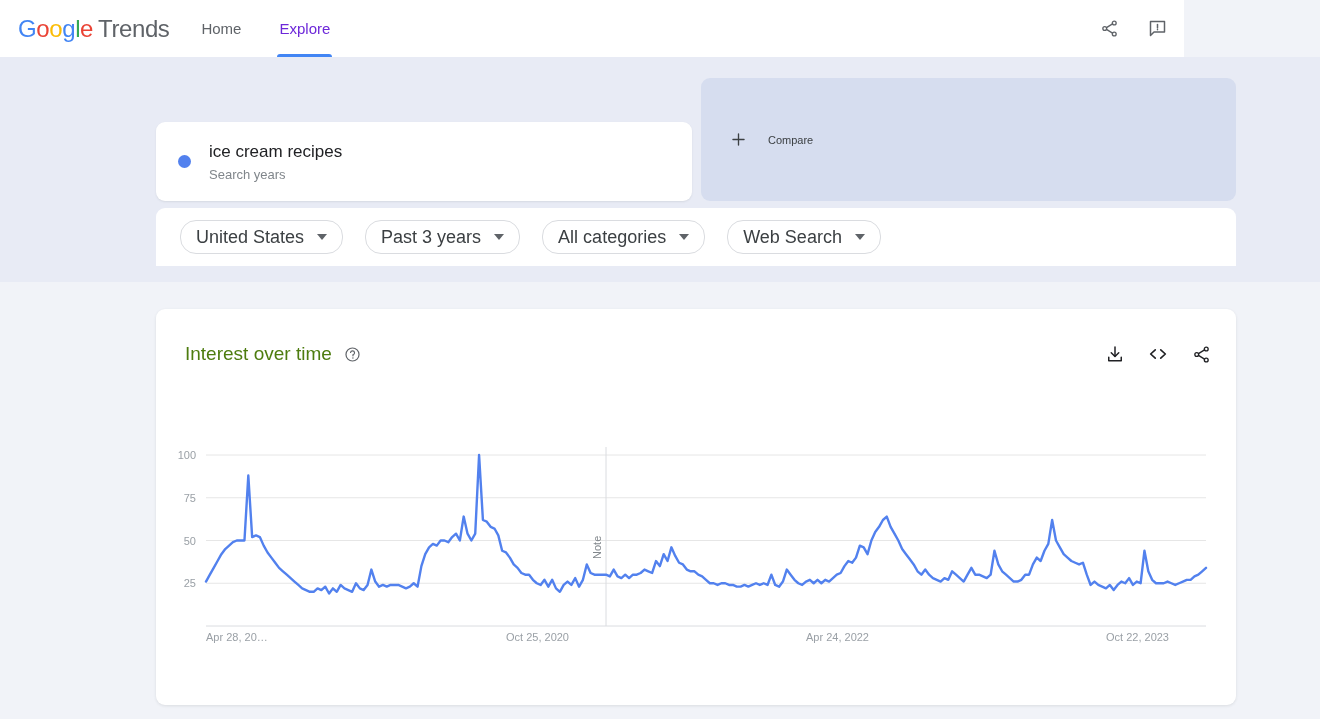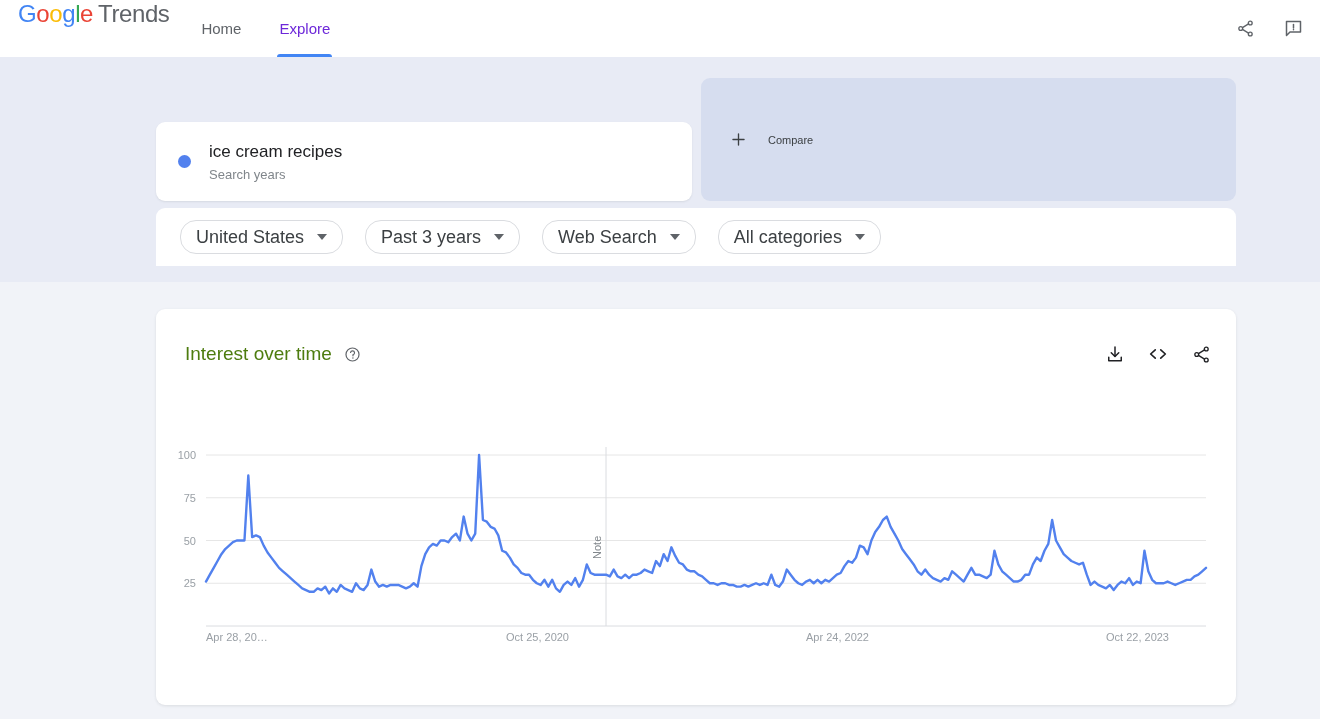--- a/index.html
+++ b/index.html
@@ -18,24 +18,25 @@
     position: relative;
     width: 1320px;
     height: 719px;
     background: #f1f3f8;
   }
 
   
   .header {
     position: absolute;
     top: 0; left: 0;
-    width: 1320px;
+    width: 1184px;
     height: 57px;
     background: #ffffff;
     display: flex;
+    align-items: center;
     box-sizing: border-box;
     z-index: 5;
   }
   .logo {
     margin-left: 18px;
     font-size: 24px;
     letter-spacing: -0.4px;
     white-space: nowrap;
     user-select: none;
   }
@@ -326,25 +327,25 @@
   <div class="filter-bar">
     <div class="chip">
       <span>United States</span>
       <span class="caret"></span>
     </div>
     <div class="chip">
       <span>Past 3 years</span>
       <span class="caret"></span>
     </div>
     <div class="chip">
+      <span>All categories</span>
+      <span class="caret"></span>
+    </div>
+    <div class="chip">
       <span>Web Search</span>
-      <span class="caret"></span>
-    </div>
-    <div class="chip">
-      <span>All categories</span>
       <span class="caret"></span>
     </div>
   </div>
 
   <div class="chart-card">
     <div class="chart-head">
       <div class="chart-title">Interest over time</div>
       <div class="help-icon">
         <svg width="17" height="17" viewBox="0 0 24 24" fill="none" stroke="currentColor" stroke-width="1.7">
           <circle cx="12" cy="12" r="9.2"></circle>

